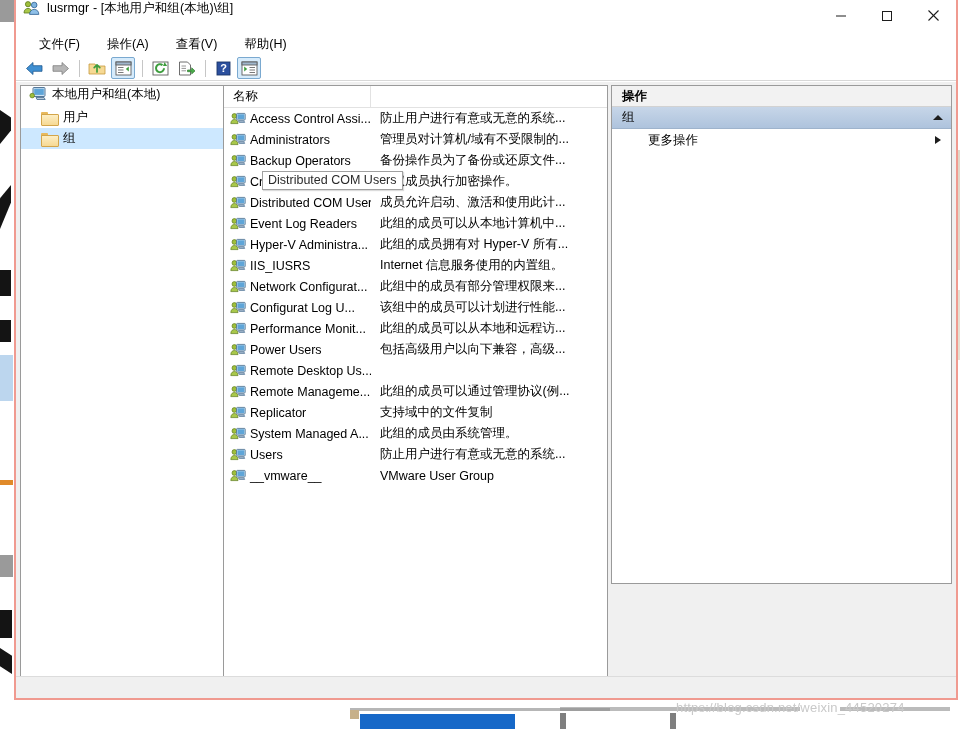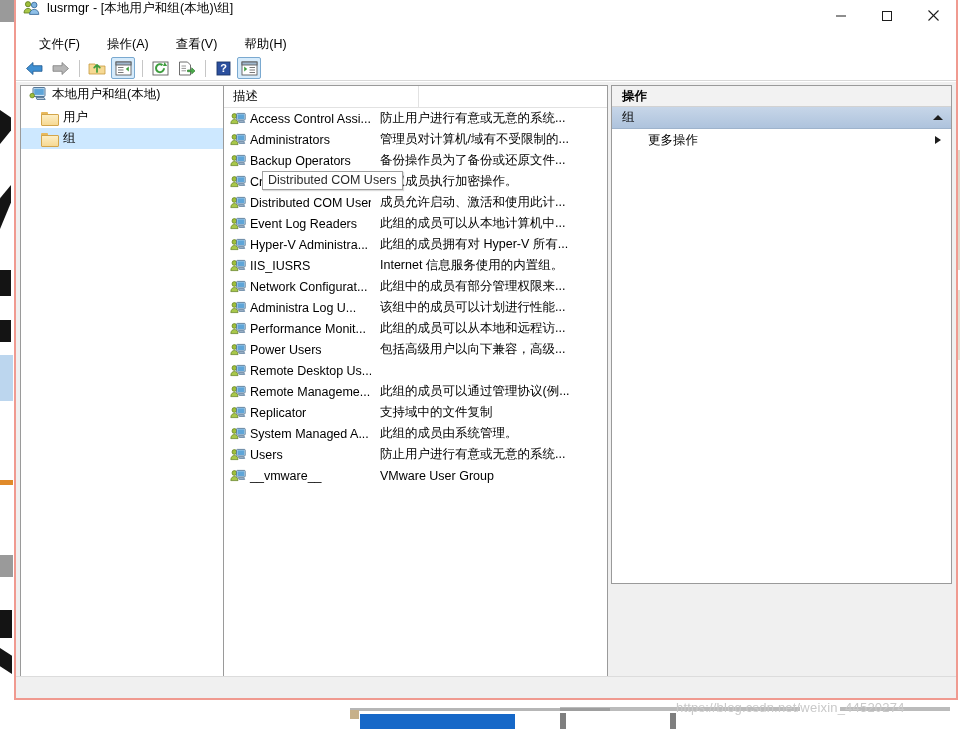--- a/index.html
+++ b/index.html
@@ -399,21 +399,21 @@
         <span class="tree-label">用户</span>
       </div>
       <div class="tree-child sel">
         <span class="folder"></span>
         <span class="tree-label">组</span>
       </div>
     </div>
 
     <div class="pane" id="list-pane">
       <div id="list-header">
-        <div class="col-h col-desc">描述</div>
+        <div class="col-h col-name">名称</div>
         <div class="col-h col-pad"></div>
       </div>
       <div id="list-body">
           <div class="lrow">
             <div class="lcell-name">
               <span class="gicon"><svg width="16" height="14" viewBox="0 0 16 14">
                   <circle cx="4.4" cy="4" r="2.4" fill="#9fbf3b" stroke="#5d7a1c" stroke-width=".7"></circle>
                   <path d="M.8 11.6c0-2.7 1.6-4.1 3.6-4.1s3.6 1.4 3.6 4.1z" fill="#a9c84a" stroke="#5d7a1c" stroke-width=".7"></path>
                   <rect x="6.6" y="1.4" width="8.6" height="6.6" rx=".8" fill="#cfe3f3" stroke="#44698c" stroke-width=".8"></rect>
                   <rect x="7.5" y="2.3" width="6.8" height="4.7" fill="#5fa5d8"></rect>
@@ -529,21 +529,21 @@
           </div>
           <div class="lrow">
             <div class="lcell-name">
               <span class="gicon"><svg width="16" height="14" viewBox="0 0 16 14">
                   <circle cx="4.4" cy="4" r="2.4" fill="#9fbf3b" stroke="#5d7a1c" stroke-width=".7"></circle>
                   <path d="M.8 11.6c0-2.7 1.6-4.1 3.6-4.1s3.6 1.4 3.6 4.1z" fill="#a9c84a" stroke="#5d7a1c" stroke-width=".7"></path>
                   <rect x="6.6" y="1.4" width="8.6" height="6.6" rx=".8" fill="#cfe3f3" stroke="#44698c" stroke-width=".8"></rect>
                   <rect x="7.5" y="2.3" width="6.8" height="4.7" fill="#5fa5d8"></rect>
                   <path d="M8.4 8.8h5.4l.9 1.6H9.3z" fill="#b8cadb" stroke="#44698c" stroke-width=".7"></path>
                 </svg></span>
-              <span>Administra Log U...</span>
+              <span>Configurat Log U...</span>
             </div>
             <div class="lcell-desc">该组中的成员可以计划进行性能...</div>
           </div>
           <div class="lrow">
             <div class="lcell-name">
               <span class="gicon"><svg width="16" height="14" viewBox="0 0 16 14">
                   <circle cx="4.4" cy="4" r="2.4" fill="#9fbf3b" stroke="#5d7a1c" stroke-width=".7"></circle>
                   <path d="M.8 11.6c0-2.7 1.6-4.1 3.6-4.1s3.6 1.4 3.6 4.1z" fill="#a9c84a" stroke="#5d7a1c" stroke-width=".7"></path>
                   <rect x="6.6" y="1.4" width="8.6" height="6.6" rx=".8" fill="#cfe3f3" stroke="#44698c" stroke-width=".8"></rect>
                   <rect x="7.5" y="2.3" width="6.8" height="4.7" fill="#5fa5d8"></rect>

